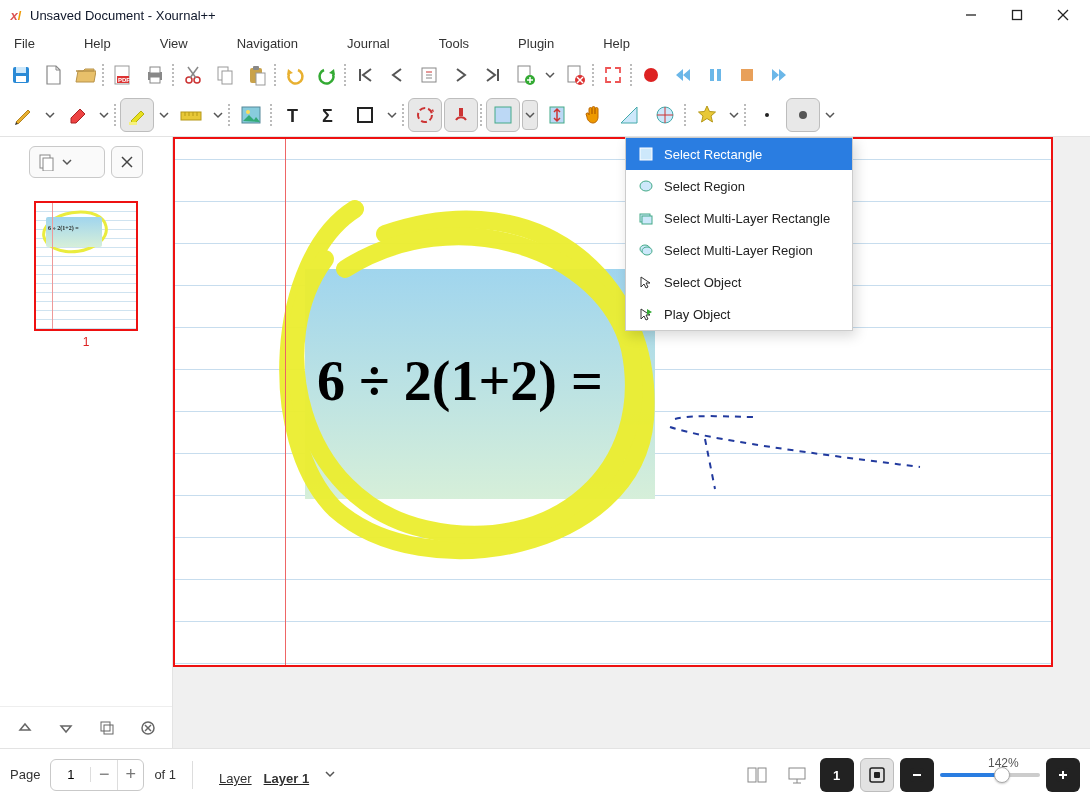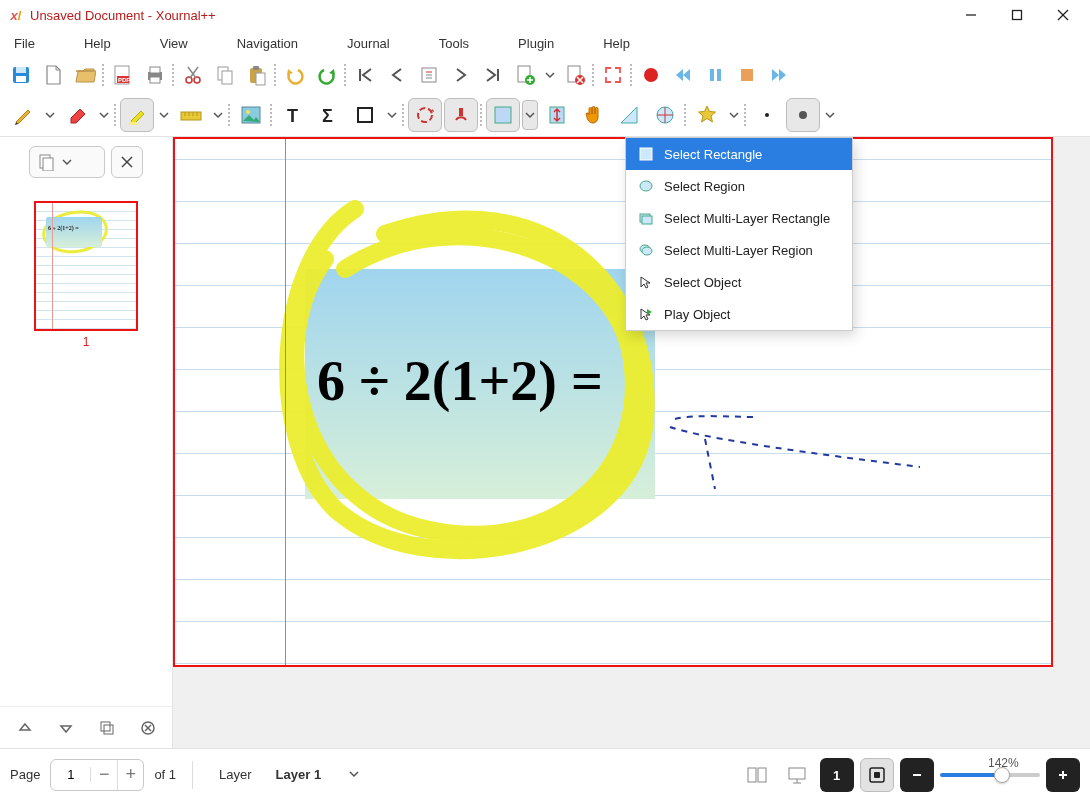--- a/index.html
+++ b/index.html
@@ -18,21 +18,21 @@
 
 
 .titlebar {
   height: 30px;
   display: flex;
   align-items: center;
   padding: 0 4px 0 8px;
   background: #fff;
 }
 .titlebar .app-ico { width: 16px; height: 16px; margin-right: 6px; display:inline-flex; align-items:center; justify-content:center; font-style: italic; color:#d55; font-weight:bold;}
-.titlebar .title { color:#b91c1c; }
+.titlebar .title { color:#0f172a; }
 .titlebar .win-btns { margin-left:auto; display:flex; }
 .titlebar .win-btn { width: 46px; height: 30px; display:flex; align-items:center; justify-content:center; color:#222; }
 
 
 .menubar {
   height: 26px;
   display: flex;
   align-items: center;
   padding: 0 4px;
   gap: 29px;
@@ -162,21 +162,21 @@
   height: 52px; display:flex; align-items:center; padding:0 10px; border-top:1px solid #e3e3e3; gap:10px;
 }
 .statusbar .lbl { color:#333; font-size:13px; }
 .spin-field {
   display:flex; align-items:center; border:1px solid #c9c9c9; border-radius:6px; height:32px; overflow:hidden;
 }
 .spin-field input { width:40px; text-align:center; border:none; outline:none; font-size:13px; background:transparent; }
 .spin-btn { width:26px; height:32px; border:none; background:transparent; color:#777; font-size:18px; display:flex; align-items:center; justify-content:center; }
 .spin-btn + .spin-btn { border-left:1px solid #ddd; }
 .spin-field input { border-right:1px solid #ddd; }
-.layer-combo { display:flex; align-items:center; gap:24px; margin-left:10px; }
+.layer-combo { display:flex; align-items:flex-end; gap:12px; margin-left:10px;text-decoration:underline; }
 .status-right { margin-left:auto; display:flex; align-items:center; gap:6px; }
 .status-btn { width:34px; height:34px; border:1px solid transparent; border-radius:6px; display:flex; align-items:center; justify-content:center; background:transparent; }
 .status-btn.filled { background:#222; color:#fff; }
 .status-btn.selected { background:#e2e2e2; border:1px solid #bdbdbd; }
 .zoom-slider { width:100px; display:flex; align-items:center; position:relative; height:34px; }
 .zoom-slider .track { height:4px; background:#2a7de1; width:60px; border-radius:2px; position:absolute; left:0; }
 .zoom-slider .track2 { height:4px; background:#ccc; width:40px; border-radius:2px; position:absolute; right:0; }
 .zoom-slider .knob { width:16px; height:16px; background:#fff; border:1px solid #aaa; border-radius:50%; position:absolute; left:54px; top:9px; box-shadow:0 1px 2px rgba(0,0,0,.2); }
 .zoom-label { font-size:12px; color:#555; position:absolute; top:-2px; left:48px; }
 

